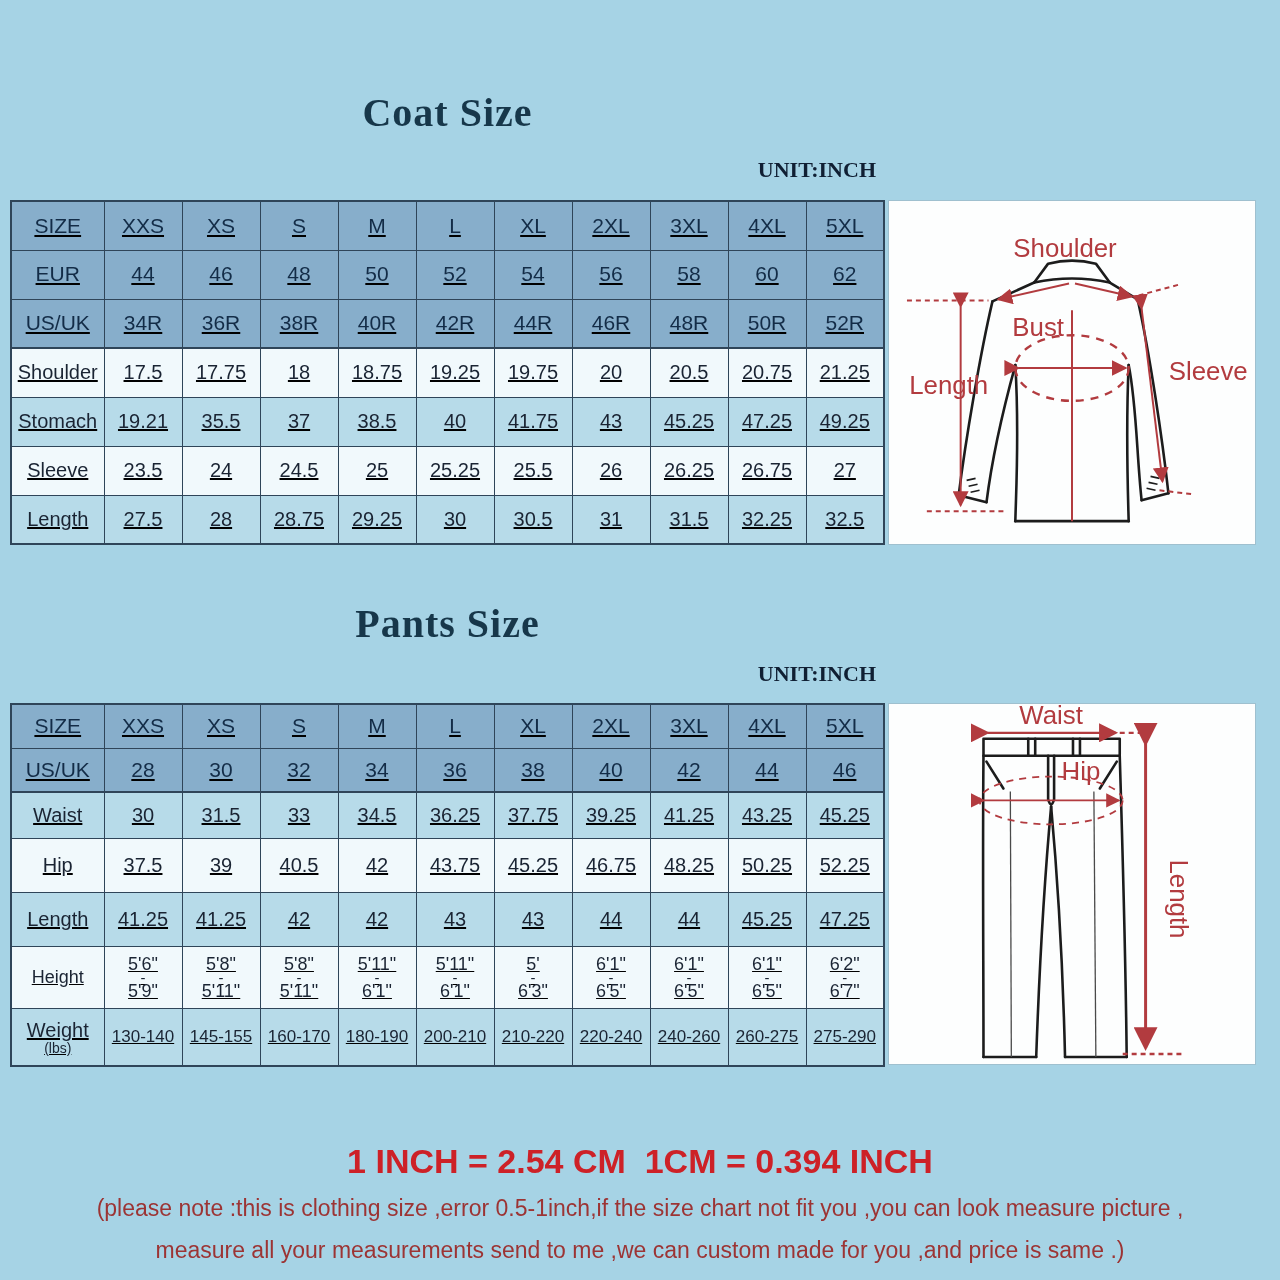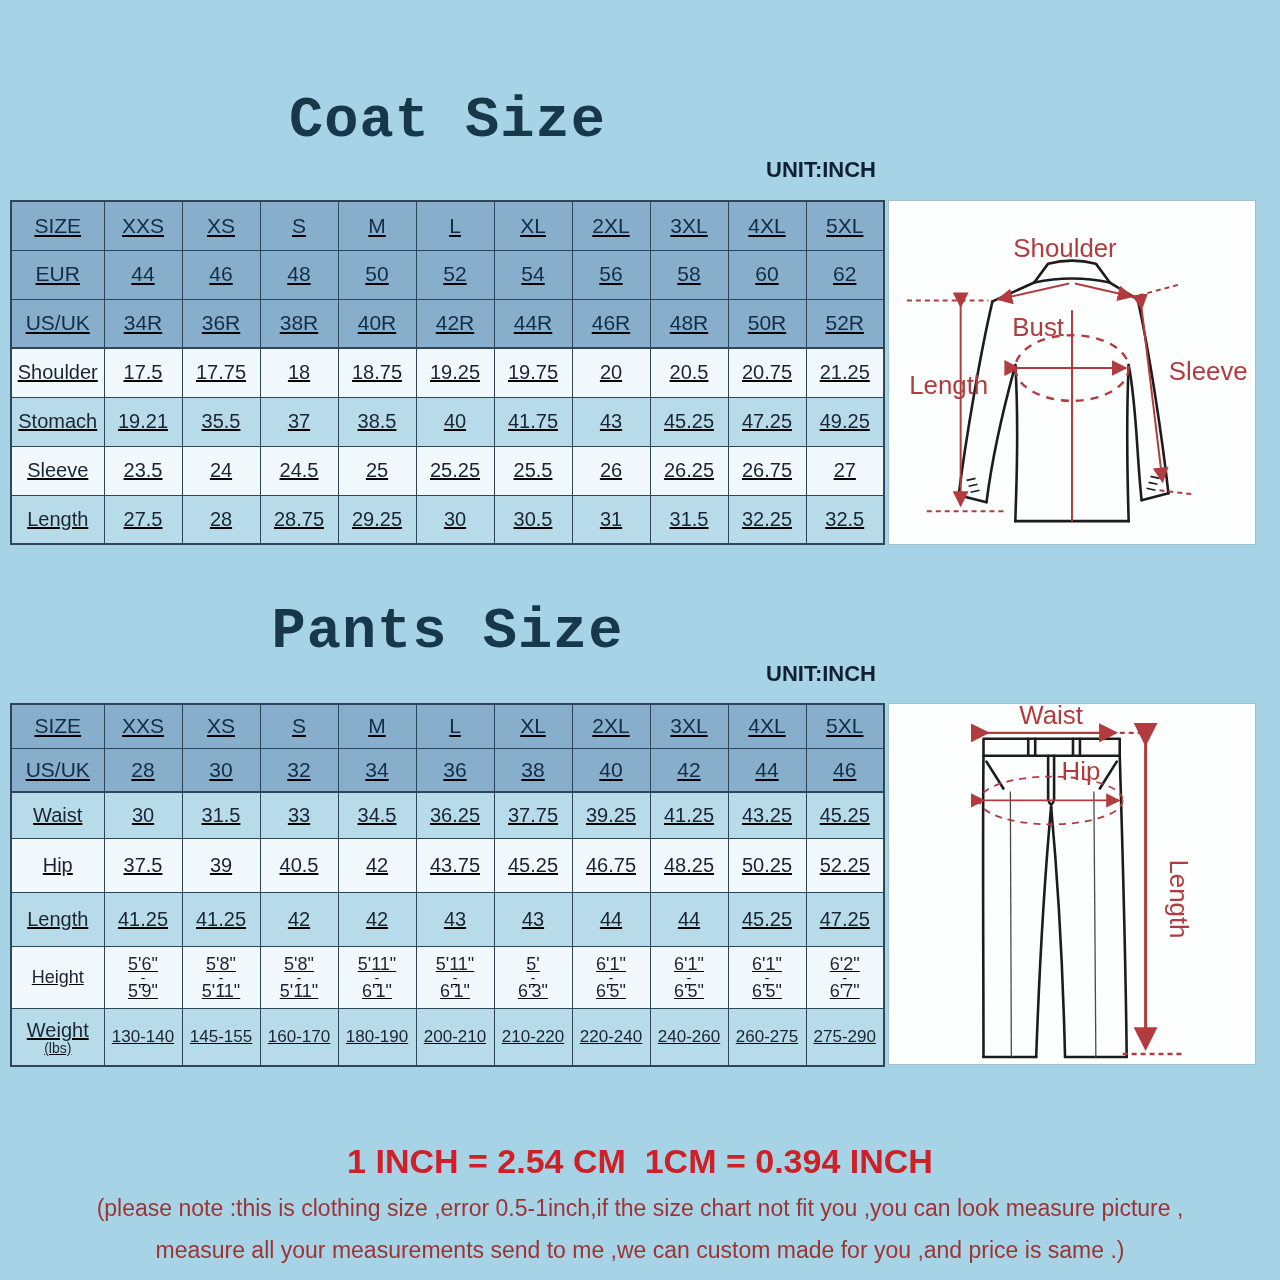--- a/index.html
+++ b/index.html
@@ -3,28 +3,28 @@
 <meta charset="utf-8">
 <style>
   html,body{margin:0;padding:0;}
   body{
     width:1280px;height:1280px;position:relative;overflow:hidden;
     background:#a6d3e5;
     font-family:"Liberation Sans",sans-serif;
   }
   .section-title{
     position:absolute;left:10px;width:875px;text-align:center;
-    font-family:Liberation Mono, monospace;font-weight:600;
-    color:#17374a;font-size:57px;letter-spacing:1px;line-height:1;
+    font-family:Liberation Serif, serif;font-weight:600;
+    color:#17374a;font-size:40px;letter-spacing:1px;line-height:1;
   }
   #coat-title{top:93px}
   #pants-title{top:604px}
   .unit-label{
     position:absolute;left:10px;width:866px;text-align:right;
-    font-weight:700;color:#101f33;font-size:22px;line-height:1;
+    font-weight:700;color:#101f33;font-size:22px;line-height:1;font-family:Liberation Serif, serif;
   }
   #coat-unit{top:159px}
   #pants-unit{top:663px}
 
   table.size-table{
     position:absolute;left:10px;width:875px;
     border-collapse:collapse;table-layout:fixed;
     border:2px solid #2f4559;background:#f1f9fc;text-decoration:underline;
   }
   #coat-table{top:200px;height:345px}

